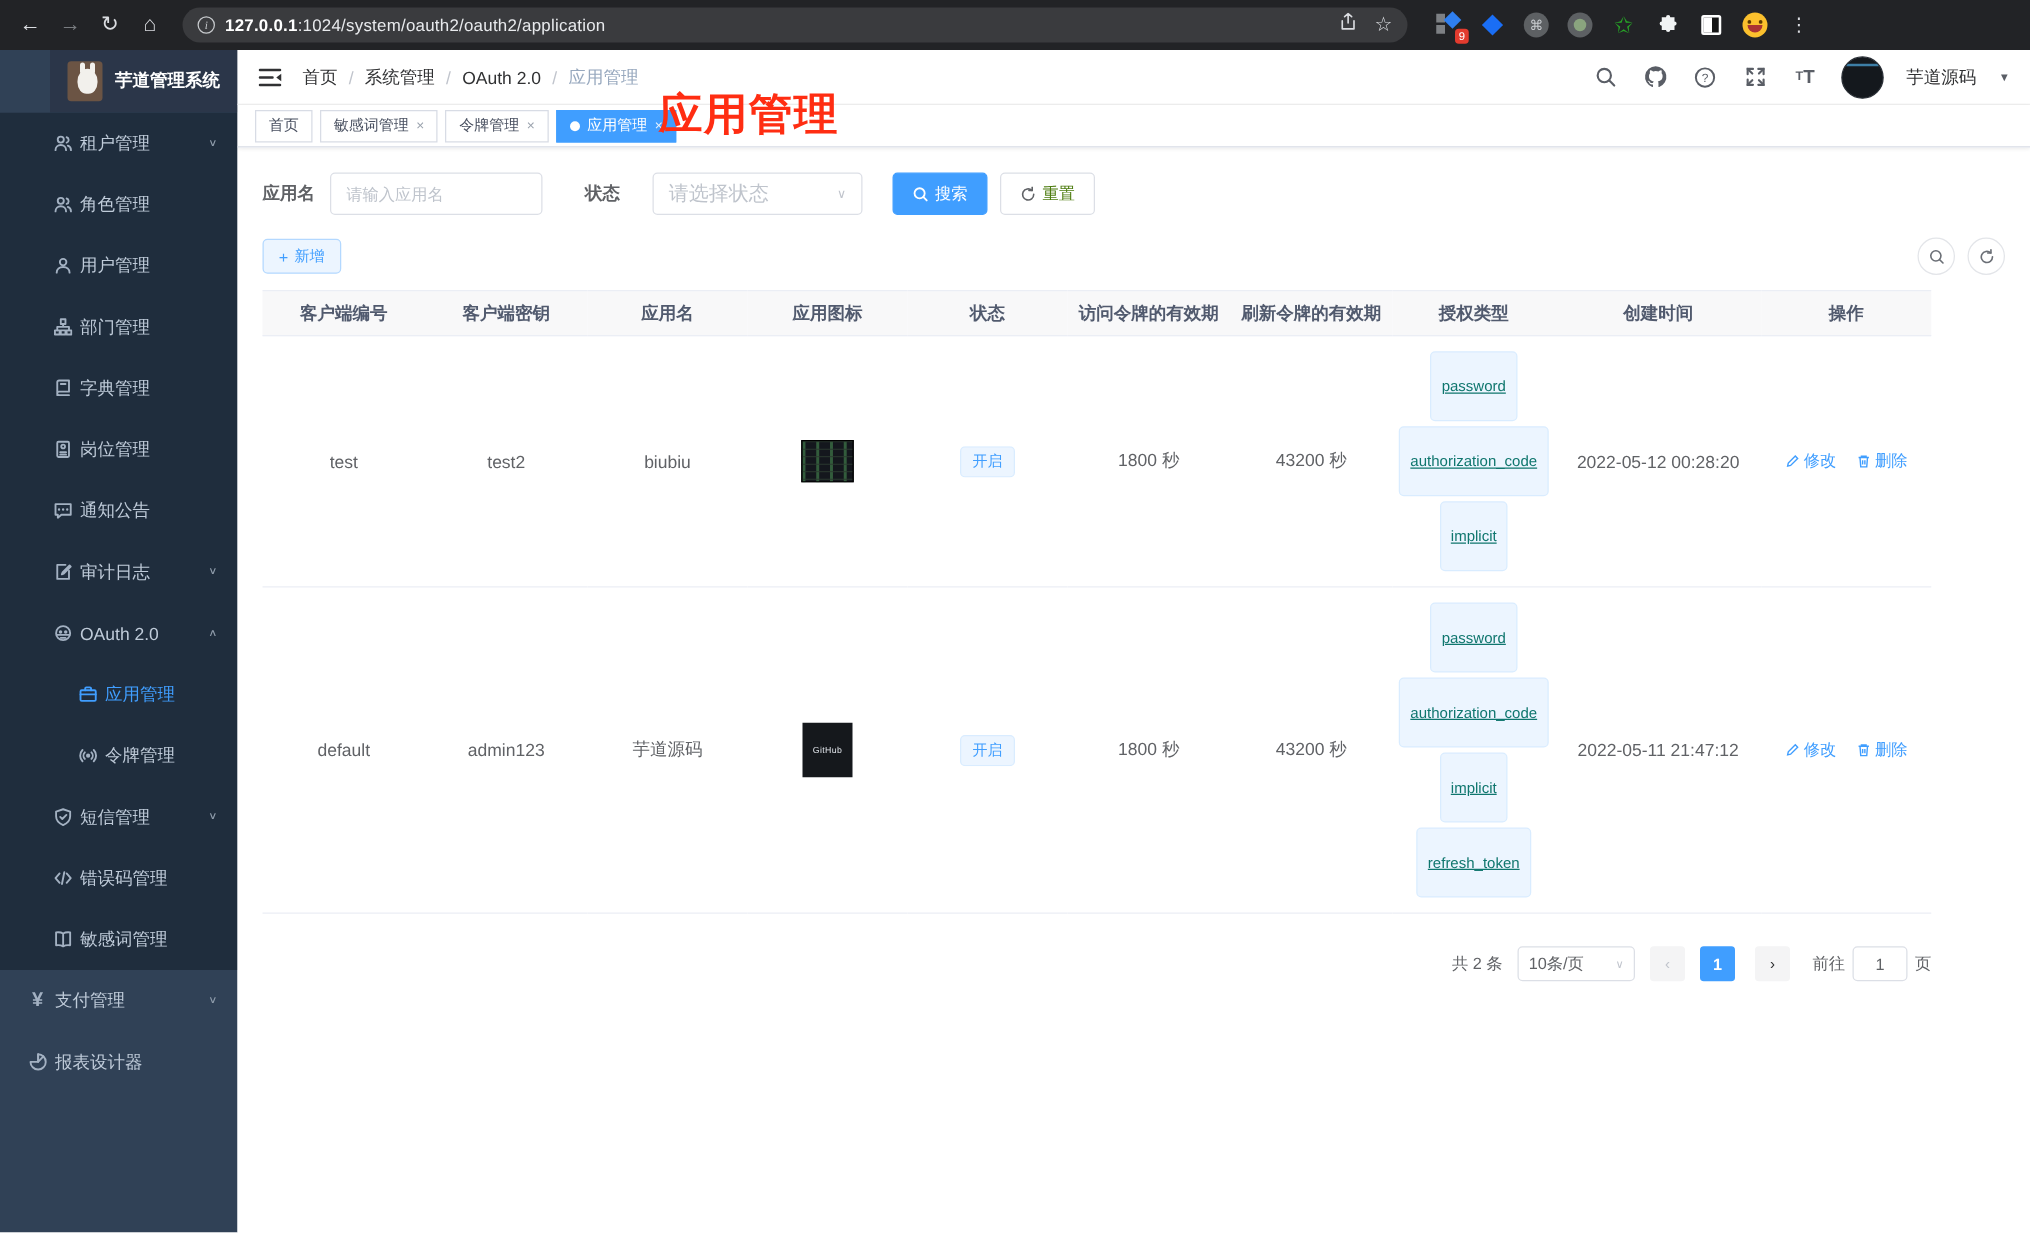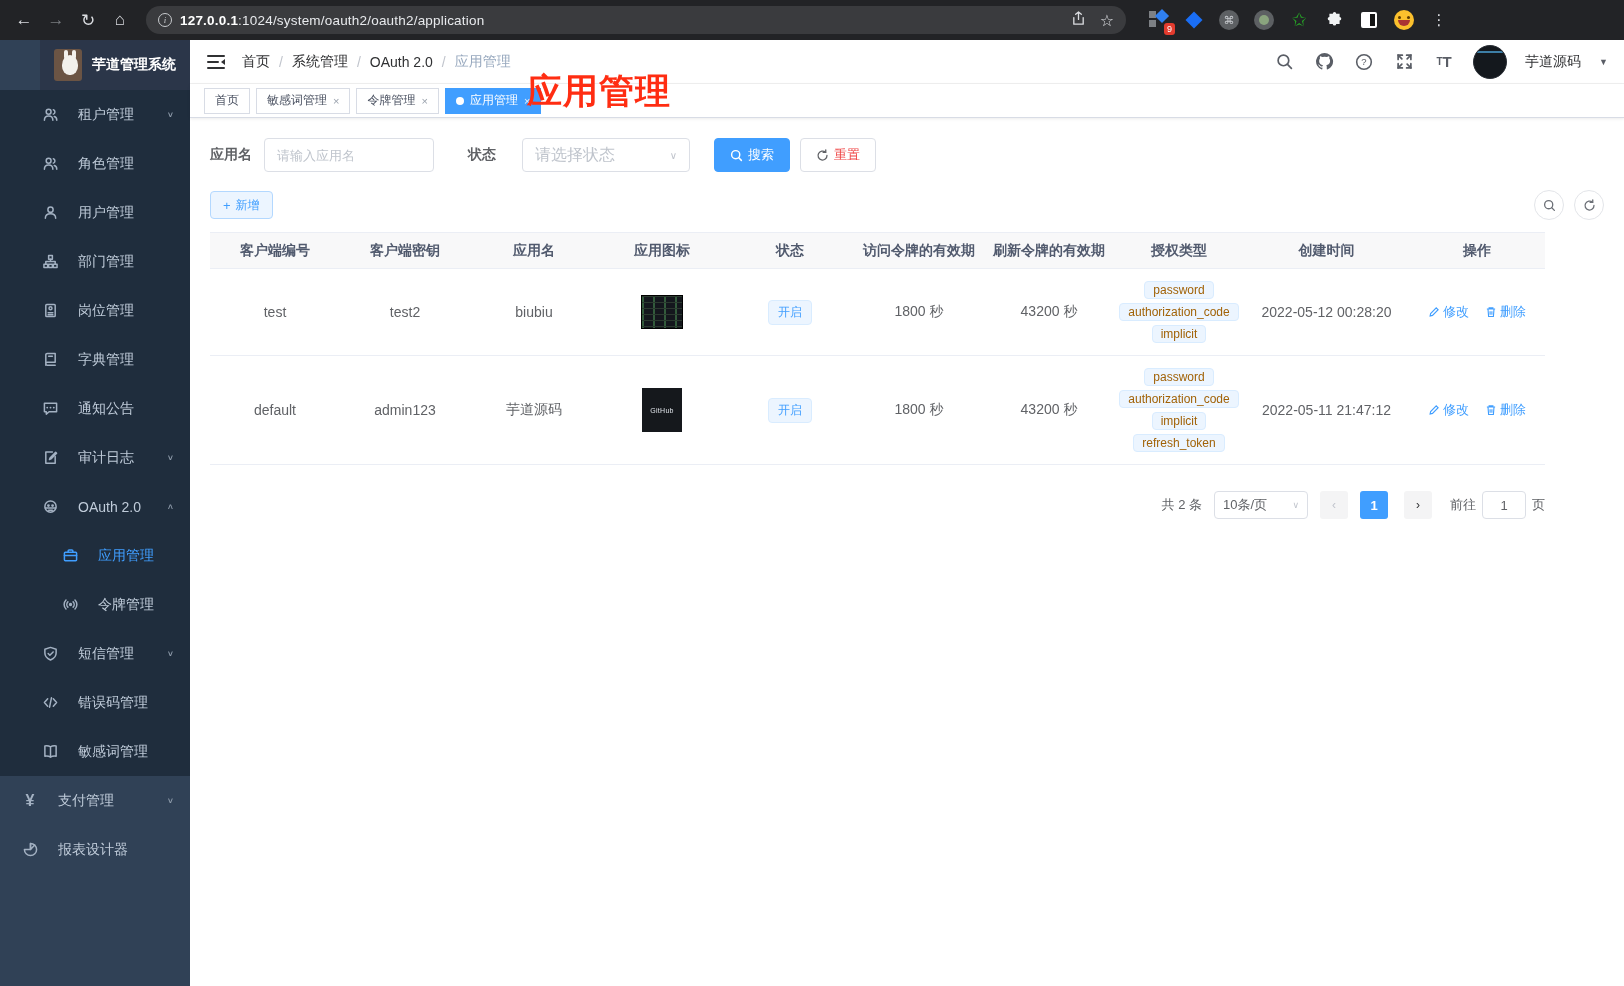--- a/index.html
+++ b/index.html
@@ -32,21 +32,21 @@
 
   
   .sidebar { width:190px; background:#304156; flex-shrink:0; display:flex; flex-direction:column; color:#bfcbd9; }
   .logo-row { height:50px; background:#2b3649; display:flex; align-items:center; padding:0 14px; gap:10px; flex-shrink:0;margin-left:40px; }
   .logo-img { width:32px; height:32px; border-radius:3px; background:#6b5444; position:relative; overflow:hidden; }
   .logo-img:before { content:""; position:absolute; left:8px; top:6px; width:16px; height:20px; background:#f2f0ec; border-radius:50% 50% 45% 45%; }
   .logo-img:after { content:""; position:absolute; left:10px; top:1px; width:4px; height:9px; background:#f2f0ec; border-radius:3px; box-shadow:8px 0 0 #f2f0ec; }
   .logo-title { color:#fff; font-size:14px; font-weight:bold; white-space:nowrap; }
   .menu-scroll { flex:1; overflow:hidden; display:flex; flex-direction:column; }
   .submenu-block { background:#1f2d3d; }
-  .menu-item { height:49px; display:flex; align-items:center; padding:0 16px 0 42px; gap:20px; font-size:14px; cursor:pointer; white-space:nowrap; }
+  .menu-item { height:49px; display:flex; align-items:center; padding:0 16px 0 42px; gap:6px; font-size:14px; cursor:pointer; white-space:nowrap; }
   .menu-item .mi-ico { width:16px; height:16px; flex-shrink:0; display:flex; align-items:center; justify-content:center; color:#a3b1c2; font-size:13px; }
   .menu-item .arrow { margin-left:auto; font-size:10px; color:#8f9cab; transform:scaleY(.8); }
   .menu-item.child { padding-left:62px; }
   .menu-item.child.active { color:#409eff; }
   .menu-item.child.active .mi-ico { color:#409eff; }
   .menu-item.top { padding-left:22px; }
   svg.mi { width:15px; height:15px; fill:none; stroke:currentColor; stroke-width:1.6; stroke-linecap:round; stroke-linejoin:round; }
 
   
   .main { flex:1; display:flex; flex-direction:column; background:#fff; min-width:0; }
@@ -76,34 +76,34 @@
   
   .content { flex:1; padding:16px 20px; overflow:hidden; position:relative; }
   .filter-row { display:flex; align-items:center; gap:10px; margin-top:4px; }
   .f-label { font-size:14px; color:#606266; font-weight:bold; margin-right:2px; }
   .el-input { width:170px; height:34px; border:1px solid #dcdfe6; border-radius:4px; padding:0 12px; display:flex; align-items:center; }
   .el-input input { border:none; outline:none; width:100%; font-size:13px; color:#606266; font-family:inherit; }
   .el-input input::placeholder { color:#bfc4cc; }
   .el-select { width:168px; margin-left:14px; justify-content:space-between; }
   .el-select .ph { color:#bfc4cc; font-size:16px; }
   .el-select .sel-arrow { color:#c0c4cc; font-size:10px; }
-  .btn { height:34px; border-radius:4px; font-size:13px; display:inline-flex; align-items:center; justify-content:center; gap:5px; cursor:pointer; padding:0 15px; border:1px solid #dcdfe6; background:#fff; color:#ef4444; }
+  .btn { height:34px; border-radius:4px; font-size:13px; display:inline-flex; align-items:center; justify-content:center; gap:5px; cursor:pointer; padding:0 15px; border:1px solid #dcdfe6; background:#fff; color:#4d7c0f; }
   .btn-primary { background:#409eff; border-color:#409eff; color:#fff; margin-left:14px; }
   .btn-plain { background:#ecf5ff; border-color:#b3d8ff; color:#409eff; height:28px; font-size:12px; padding:0 12px; }
   .toolbar-row { display:flex; align-items:center; margin-top:18px; }
   .tool-circles { margin-left:auto; display:flex; gap:10px; }
   .tool-circle { width:30px; height:30px; border:1px solid #e3e5e9; border-radius:50%; display:flex; align-items:center; justify-content:center; color:#6b6f76; cursor:pointer; background:#fff; }
 
   
   table.el-table { width:1335px; border-collapse:collapse; margin-top:12px; table-layout:fixed; }
   .el-table th { background:#f8f8f9; color:#515a6e; font-size:14px; font-weight:bold; height:36px; text-align:center; border-bottom:1px solid #ebeef5; border-top:1px solid #ebeef5; padding:0 4px; }
   .el-table td { border-bottom:1px solid #ebeef5; text-align:center; font-size:14px; color:#606266; padding:10px 4px; vertical-align:middle; }
   .el-table td .cell { overflow:hidden; }
   .status-tag { display:inline-block; background:#ecf5ff; border:1px solid #d9ecff; color:#409eff; font-size:12px; border-radius:4px; padding:3px 9px; }
-  .grant-tag { display:inline-block; background:#ecf5ff; border:1px solid #d9ecff; color:#a16207; font-size:12px; border-radius:4px; padding:1px 8px; margin:2px 0; white-space:nowrap; }
+  .grant-tag { display:inline-block; background:#ecf5ff; border:1px solid #d9ecff; color:#0f766e; font-size:12px; border-radius:4px; padding:20px 8px; margin:2px 0; white-space:nowrap;text-decoration:underline; }
   .grants-cell .cell { display:flex; flex-direction:column; align-items:center; }
   .thumb-term { width:42px; height:34px; margin:0 auto; background:#14171d; background-image:linear-gradient(#2b3a2f 1px,transparent 1px),linear-gradient(90deg,rgba(80,160,90,.5) 2px,transparent 2px); background-size:100% 6px,11px 100%; border:1px solid #000; }
   .thumb-gh { width:40px; height:44px; margin:0 auto; background:#15181c; color:#dfe3e8; font-size:7px; display:flex; align-items:center; justify-content:center; letter-spacing:.3px; }
   .action-link { color:#409eff; font-size:13px; cursor:pointer; display:inline-flex; align-items:center; gap:3px; margin:0 6px; }
 
   
   .pagination { display:flex; align-items:center; justify-content:flex-end; gap:8px; margin-top:26px; width:1335px; font-size:13px; color:#606266; }
   .pg-total { margin-right:4px; }
   .pg-size { width:94px; height:28px; border:1px solid #dcdfe6; border-radius:4px; display:flex; align-items:center; justify-content:space-between; padding:0 8px; color:#606266; }
   .pg-size .sel-arrow { color:#c0c4cc; font-size:9px; }
@@ -215,35 +215,35 @@
                 <rect x="1" y="11" width="4" height="3.5"></rect>
                 <rect x="6" y="11" width="4" height="3.5"></rect>
                 <rect x="11" y="11" width="4" height="3.5"></rect>
               </svg>
             </span>
           <span>部门管理</span>
         </div>
         <div class="menu-item">
           <span class="mi-ico">
               <svg class="mi" viewBox="0 0 16 16">
+                <path d="M3 14V3a1.5 1.5 0 0 1 1.5-1.5H13V11H4.5A1.5 1.5 0 0 0 3 12.5 1.5 1.5 0 0 0 4.5 14H13"></path>
+                <path d="M6 4.5h4"></path>
+              </svg>
+            </span>
+          <span>字典管理</span>
+        </div>
+        <div class="menu-item">
+          <span class="mi-ico">
+              <svg class="mi" viewBox="0 0 16 16">
                 <rect x="3" y="1.5" width="10" height="13" rx="1"></rect>
                 <circle cx="8" cy="5.5" r="1.6"></circle>
                 <path d="M5.5 10.5h5M5.5 12.5h5"></path>
               </svg>
             </span>
           <span>岗位管理</span>
-        </div>
-        <div class="menu-item">
-          <span class="mi-ico">
-              <svg class="mi" viewBox="0 0 16 16">
-                <path d="M3 14V3a1.5 1.5 0 0 1 1.5-1.5H13V11H4.5A1.5 1.5 0 0 0 3 12.5 1.5 1.5 0 0 0 4.5 14H13"></path>
-                <path d="M6 4.5h4"></path>
-              </svg>
-            </span>
-          <span>字典管理</span>
         </div>
         <div class="menu-item">
           <span class="mi-ico">
               <svg class="mi" viewBox="0 0 16 16">
                 <path d="M1.5 2.5h13v9h-8l-3 2.5v-2.5h-2z"></path>
                 <path d="M4.5 7h.01M8 7h.01M11.5 7h.01" stroke-width="2"></path>
               </svg>
             </span>
           <span>通知公告</span>
         </div>

